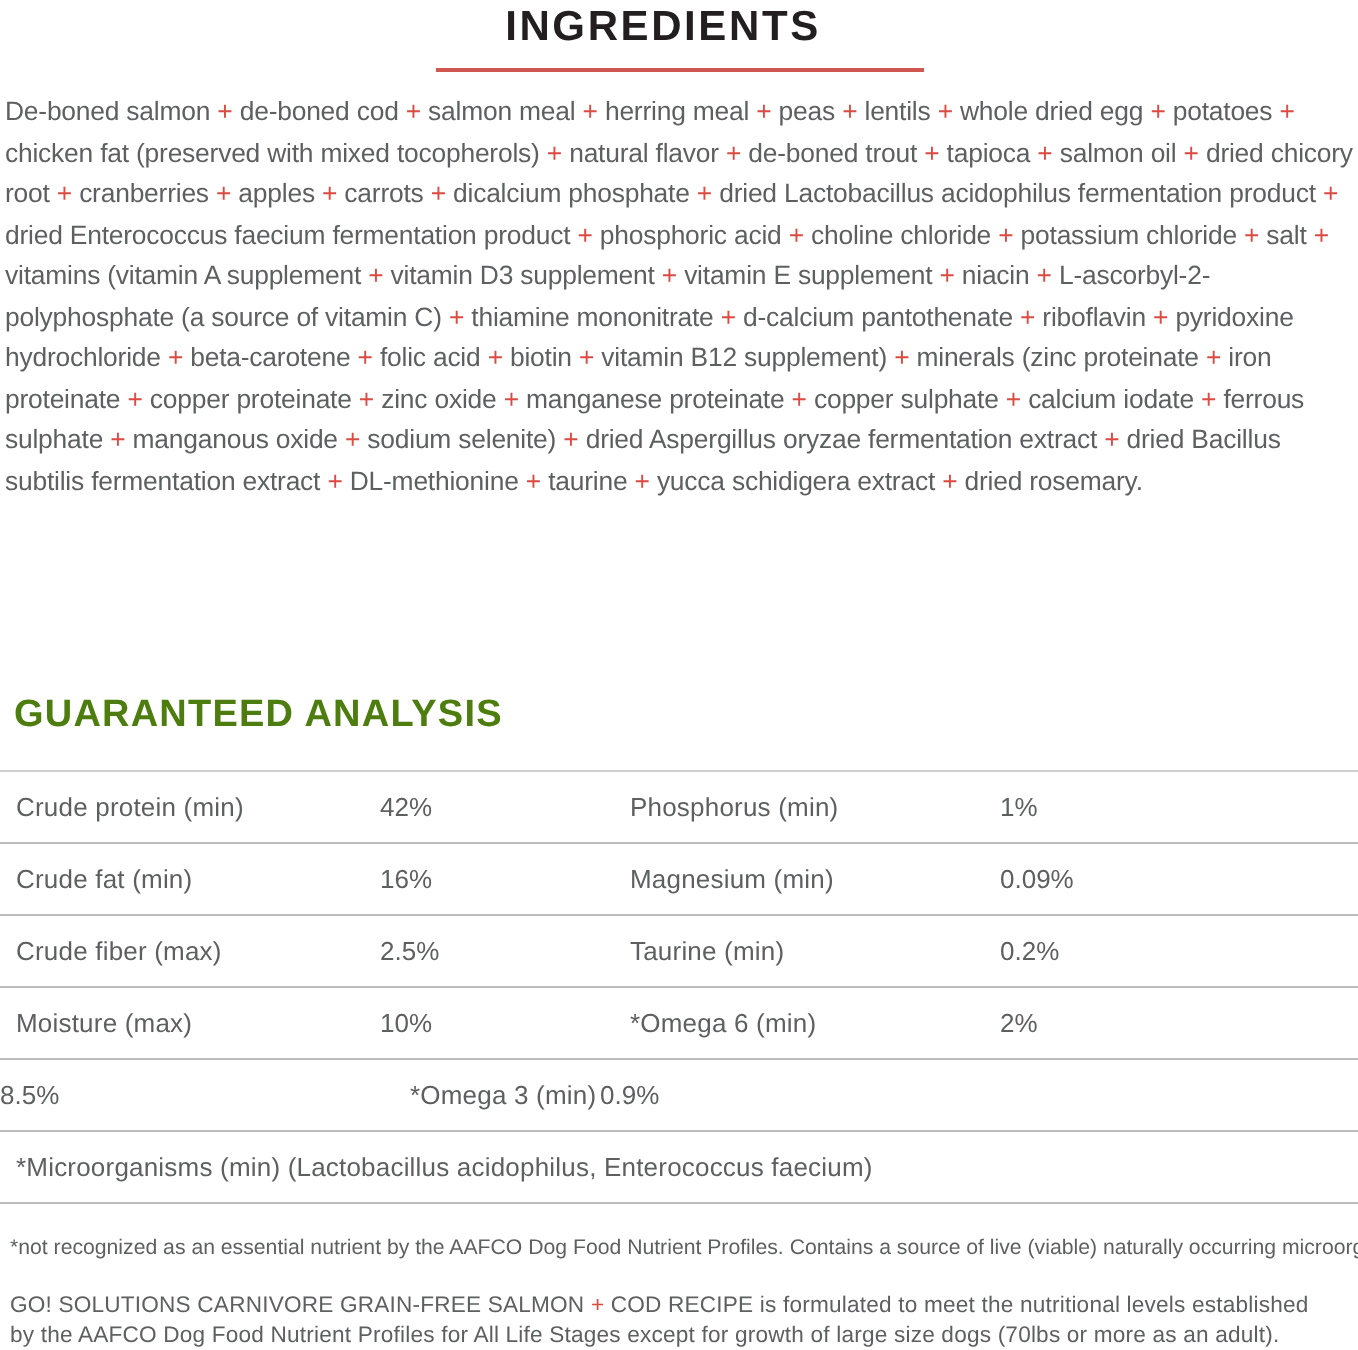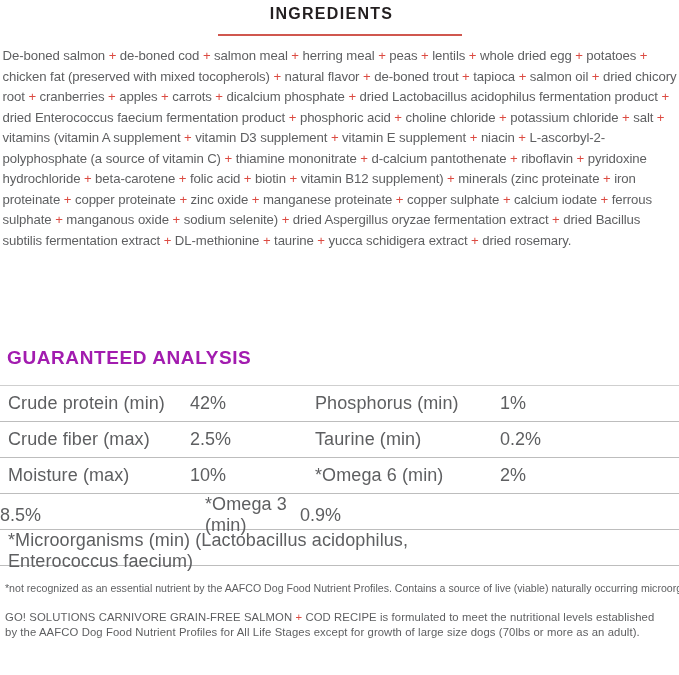--- a/index.html
+++ b/index.html
@@ -9,21 +9,21 @@
     width: 679px;
     height: 675px;
     overflow: hidden;
     background: #ffffff;
     font-family: "Liberation Sans", sans-serif;
     color: #58595B;
   }
   .ing-title {
     margin: 2px 16px 0 0;
     text-align: center;
-    font-size: 16px;
+    font-size: 21px;
     line-height: 24px;
     font-weight: bold;
     letter-spacing: 1.3px;
     color: #231F20;
   }
   .title-rule {
     width: 244px;
     height: 2px;
     margin: 8px auto 0 auto;
     background: #D0574F;
@@ -37,27 +37,27 @@
     letter-spacing: -0.1px;
     color: #5E5F61;
   }
   .plus { color: #DC4B42; }
   .ga-title {
     margin: 87px 0 0 7px;
     font-size: 19px;
     line-height: 22px;
     font-weight: bold;
     letter-spacing: 0.6px;
-    color: #a21caf;
+    color: #4d7c0f;
   }
   .ga-table {
     margin-top: 16px;
     width: 679px;
     border-top: 1px solid #cfcfcf;
-    font-size: 18px;
+    font-size: 13px;
     color: #5E5F61;
   }
   .ga-row {
     display: grid;
     grid-template-columns: 190px 110px 200px 179px;
     height: 36px;
     align-items: center;
     border-bottom: 1px solid #bdbdbd;
   }
   .ga-row.full { grid-template-columns: 500px 179px; gap: 22px; }
@@ -93,20 +93,26 @@
 
   <div class="ga-table">
 
     <div class="ga-row">
       <div class="cell label">Crude protein (min)</div>
       <div class="cell value">42%</div>
       <div class="cell label right">Phosphorus (min)</div>
       <div class="cell value">1%</div>
     </div>
 
+    <div class="ga-row">
+      <div class="cell label">Crude fat (min)</div>
+      <div class="cell value">16%</div>
+      <div class="cell label right">Magnesium (min)</div>
+      <div class="cell value">0.09%</div>
+    </div>
 
     <div class="ga-row">
       <div class="cell label">Crude fiber (max)</div>
       <div class="cell value">2.5%</div>
       <div class="cell label right">Taurine (min)</div>
       <div class="cell value">0.2%</div>
     </div>
 
     <div class="ga-row">
       <div class="cell label">Moisture (max)</div>

